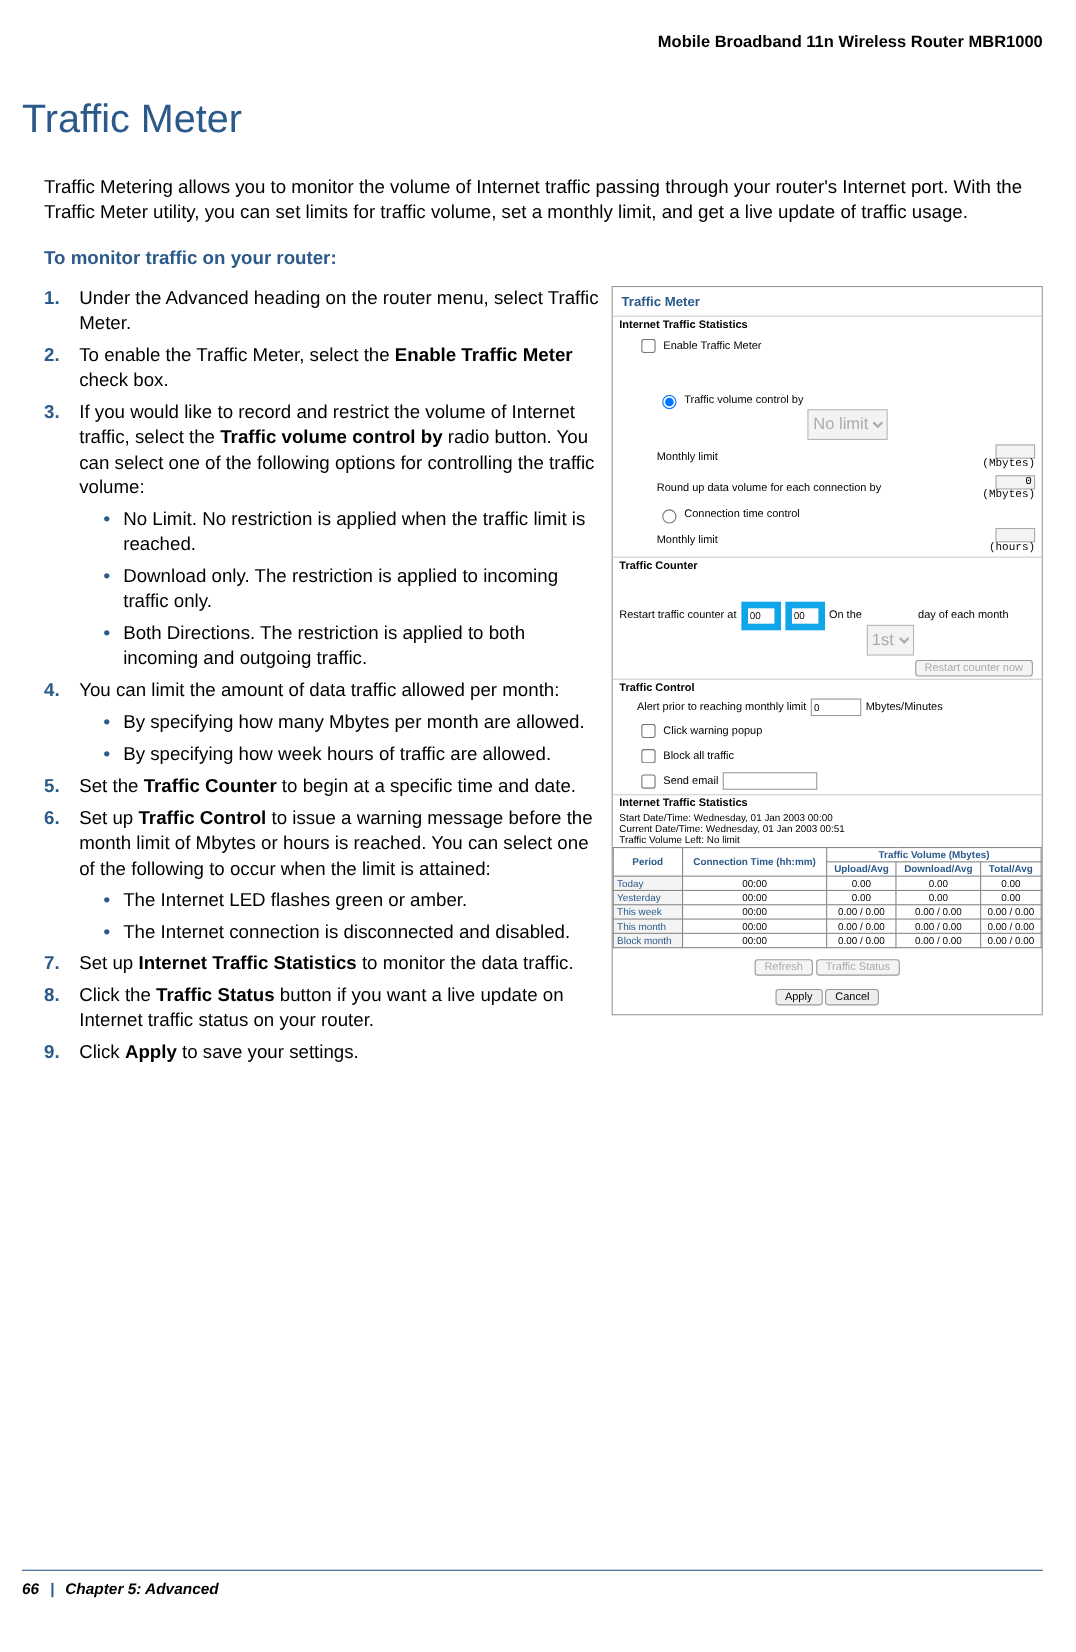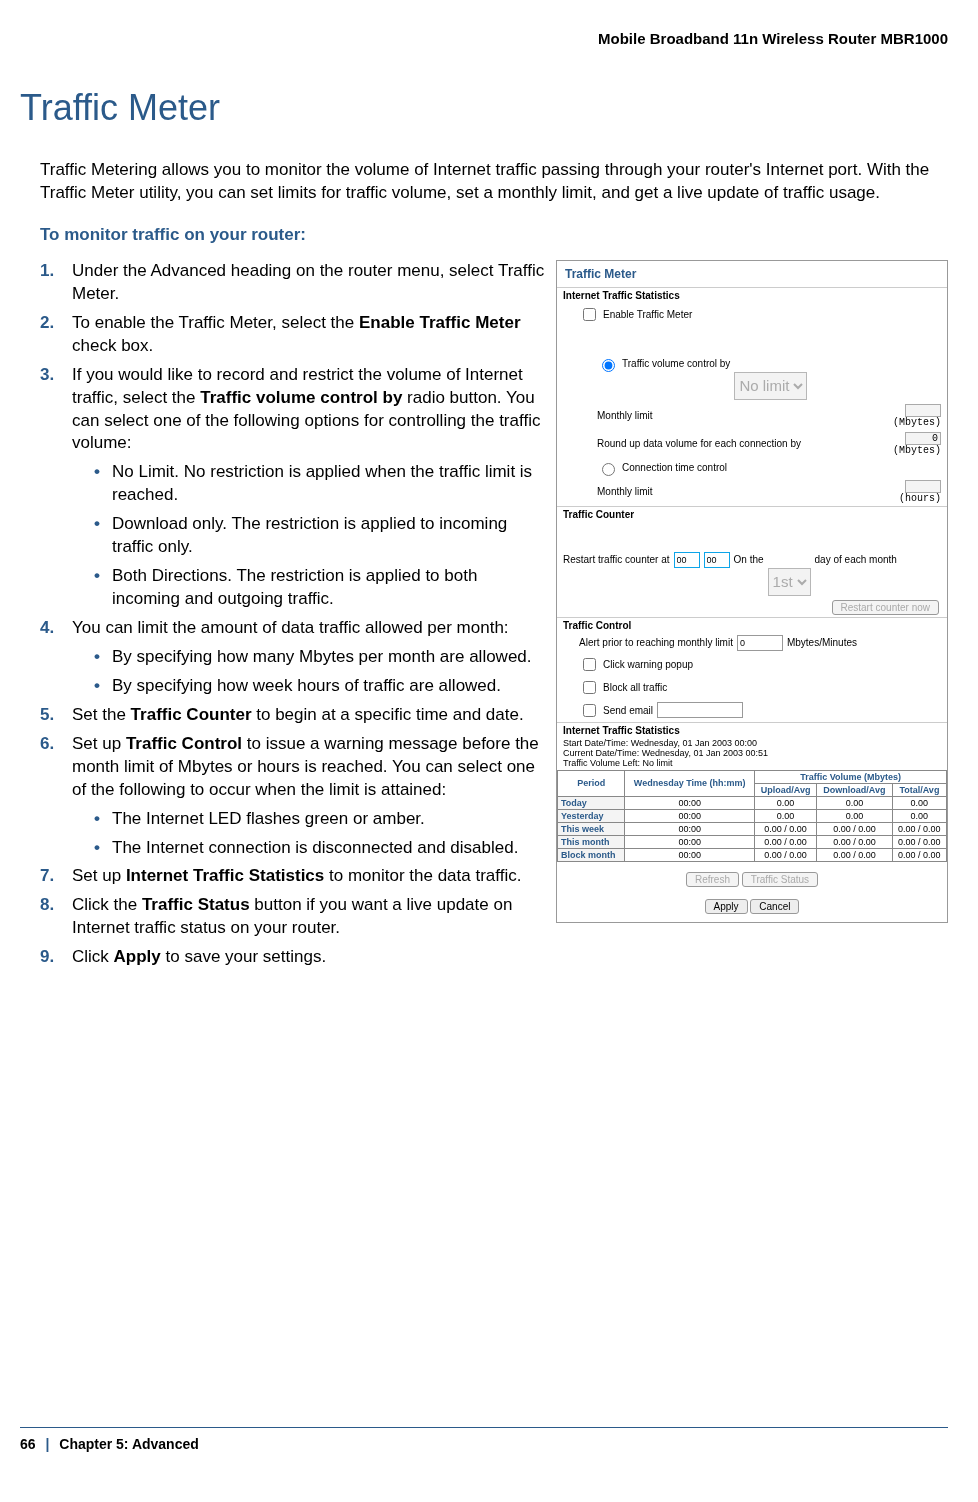--- a/index.html
+++ b/index.html
@@ -112,21 +112,21 @@
   }
   .shot .row {
     display: flex;
     align-items: center;
     padding: 2px 6px;
     gap: 4px;
   }
   .shot .indent1 { padding-left: 22px; }
   .shot .indent2 { padding-left: 40px; }
   .shot input[type=text].tiny {
-    width: 20px; height: 14px; font-size: 9px; border:1px solid #0ea5e9; padding:0 2px;
+    width: 20px; height: 14px; font-size: 9px; border:6px solid #0ea5e9; padding:0 2px;
   }
   .shot input[type=text].sm {
     width: 40px; height: 14px; font-size: 9px; border:1px solid #999; padding:0 2px;
   }
   .shot input[type=text].md {
     width: 80px; height: 14px; font-size: 9px; border:1px solid #999; padding:0 2px;
   }
   .shot select.sm {
     font-size: 15px; height: 28px; color:#888; border:1px solid #999; background:#eee;margin-top:44px;
   }
@@ -153,39 +153,40 @@
     padding: 1px 3px;
     text-align: center;
   }
   .shot table.stats th {
     color: #2b5a8a;
     background: #fff;
     font-weight: bold;
   }
   .shot table.stats td.period {
     color: #2b5a8a;
-    font-weight: bold;
+    font-weight: normal;
     text-align: left;
     background: #f4f4f4;
   }
   .shot .btn-row {
     text-align: center;
     padding: 4px 0 8px 0;
   }
   .shot .small-note { font-size:9px; padding: 0 6px; }
 
   .footer {
     position: absolute;
     bottom: 0;
     left: 20px;
     right: 30px;
     border-top: 1px solid #2b5a8a;
     padding: 8px 0;
     font-size: 14px;
     font-weight: bold;
+    font-style: italic;
   }
   .footer .sep { color:#2b5a8a; padding: 0 6px; }
 </style>
 </head>
 <body>
 
 <div class="page">
   <div class="doc-header">Mobile Broadband 11n Wireless Router MBR1000</div>
 
   <h1 class="title">Traffic Meter</h1>
@@ -303,21 +304,21 @@
 
       <div class="sec-title">Internet Traffic Statistics</div>
       <div class="small-note">Start Date/Time: Wednesday, 01 Jan 2003 00:00</div>
       <div class="small-note">Current Date/Time: Wednesday, 01 Jan 2003 00:51</div>
       <div class="small-note">Traffic Volume Left: No limit</div>
 
       <table class="stats">
         <tbody>
             <tr>
           <th rowspan="2">Period</th>
-          <th rowspan="2">Wednesday Time (hh:mm)</th>
+          <th rowspan="2">Connection Time (hh:mm)</th>
           <th colspan="3">Traffic Volume (Mbytes)</th>
         </tr>
         <tr>
           <th>Upload/Avg</th>
           <th>Download/Avg</th>
           <th>Total/Avg</th>
         </tr>
         <tr>
               <td class="period">Today</td>
               <td>00:00</td>

